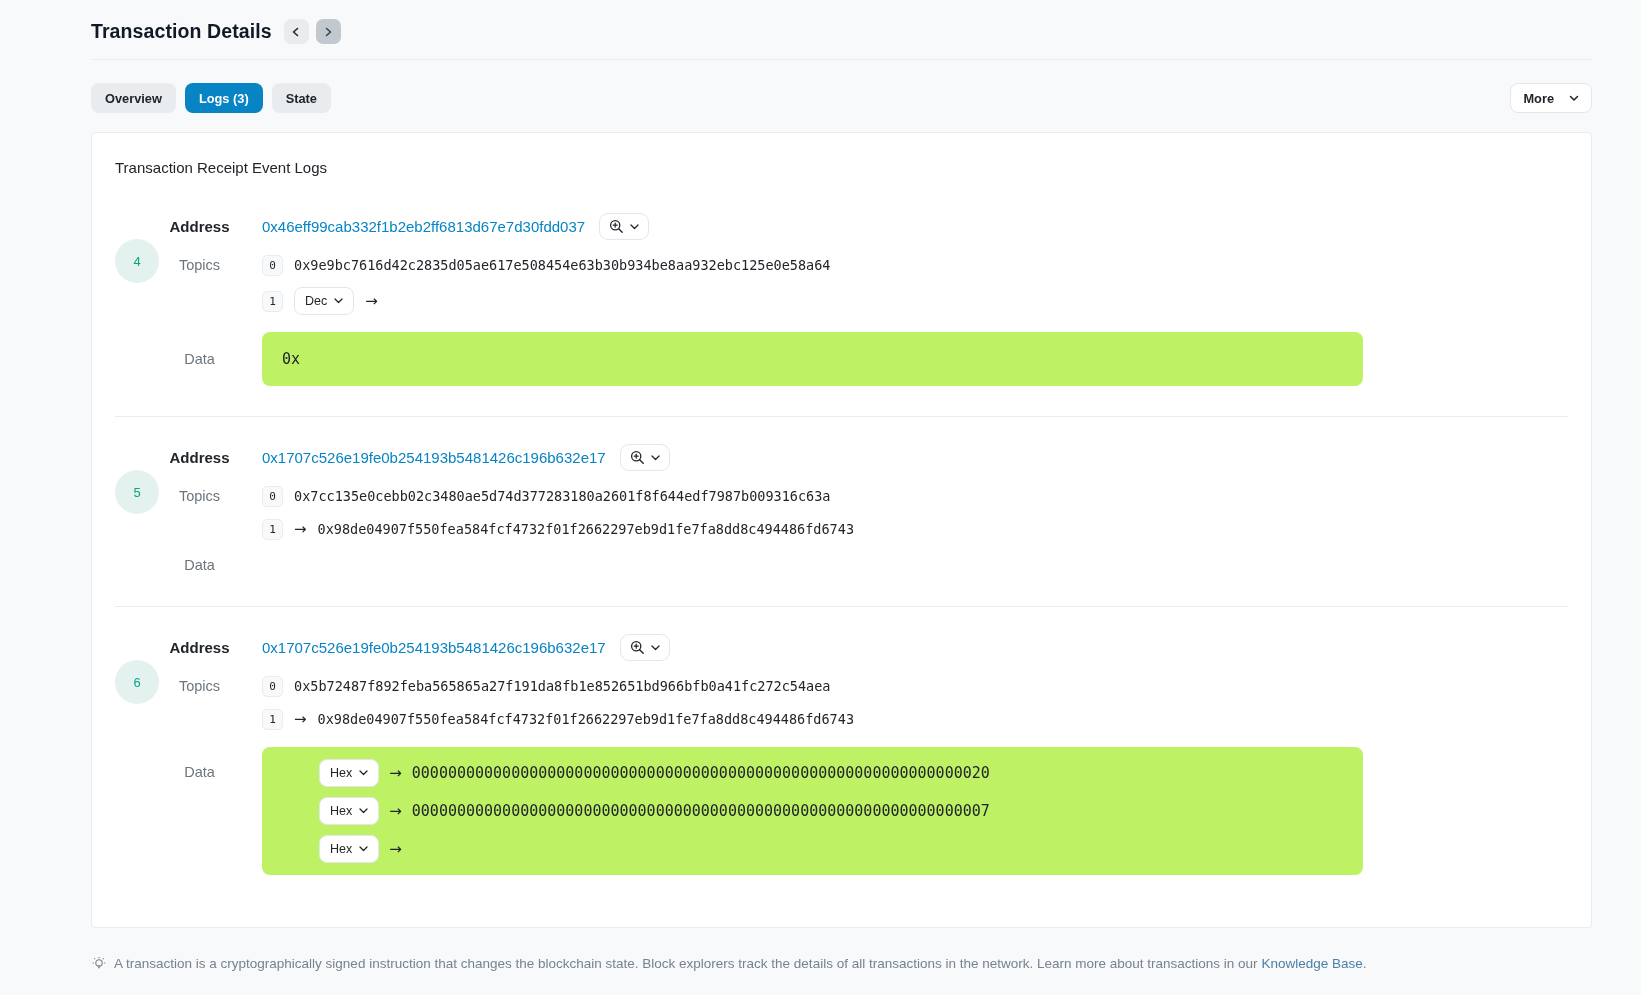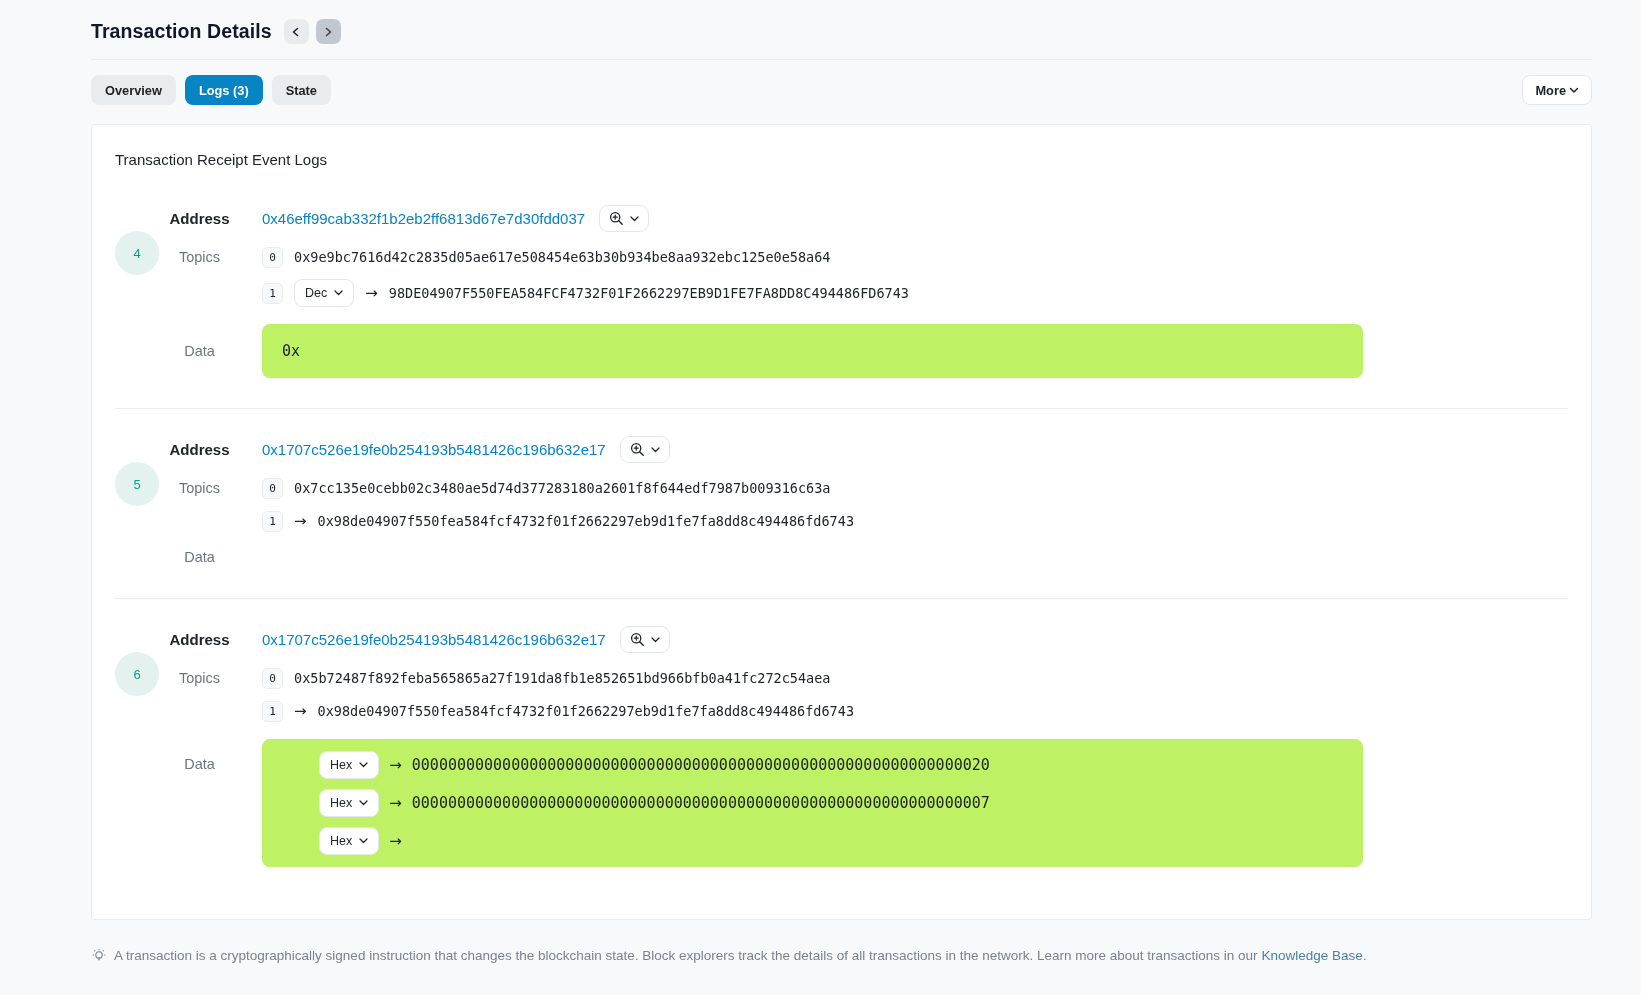--- a/index.html
+++ b/index.html
@@ -18,34 +18,34 @@
   .nav-btns { display:flex; gap:7px; }
   .nav-btn {
     width:25px; height:25px; border:none; border-radius:7px;
     display:flex; align-items:center; justify-content:center; cursor:pointer;
   }
   .nav-btn.prev { background:#e9ecef; }
   .nav-btn.next { background:#c2c8d0; }
   .hr { border:none; border-top:1px solid #e9ecef; margin-top:15px; }
 
   
-  .tabs-row { display:flex; align-items:flex-end; margin-top:15px; gap:9px; }
+  .tabs-row { display:flex; align-items:flex-end; margin-top:23px; gap:9px; }
   .tab-pill {
     height:30px; padding:0 14px; border:none; border-radius:8px;
     font-family:"Liberation Sans", sans-serif;
     font-size:12.8px; font-weight:600; color:#212529; background:#e9ecef;
     display:flex; align-items:center; cursor:pointer;
   }
   .tab-pill.active { background:#0784c3; color:#ffffff; }
   .more-btn {
     margin-left:auto; height:30px; padding:0 12px;
     background:#ffffff; border:1px solid #e3e7ec; border-radius:8px;
     font-family:"Liberation Sans", sans-serif;
     font-size:12.8px; font-weight:600; color:#212529;
-    display:flex; align-items:center; gap:3px; cursor:pointer;
+    display:flex; align-items:center; gap:15px; cursor:pointer;
   }
 
   
   .card {
     margin-top:19px; background:#ffffff; border:1px solid #e9ecef;
     border-radius:4px; padding:23px 23px 40px 23px;
   }
   .card-heading { font-size:15px; color:#212529; padding-top:3px; margin-bottom:10px; }
 
   .log-row { display:flex; padding:27px 0 30px 0; }
@@ -198,21 +198,20 @@
               <span class="topic-idx">1</span>
               <button class="mode-select">
                 <span>Dec</span>
                 <span>
                   <svg width="9" height="6" viewBox="0 0 9 6">
                       <polyline points="1,1 4.5,4.5 8,1" fill="none" stroke="#21252b" stroke-width="1.3" stroke-linecap="round" stroke-linejoin="round"></polyline>
                     </svg>
                 </span>
               </button>
               <span class="arrow-glyph">→</span>
-              <span class="topic-val mono">98DE04907F550FEA584FCF4732F01F2662297EB9D1FE7FA8DD8C494486FD6743</span>
             </div>
           </div>
         </div>
 
         <div class="log-line data-line">
           <div class="log-label" style="line-height:54px;">Data</div>
           <div class="log-value">
             <div class="data-box mono">0x</div>
           </div>
         </div>

